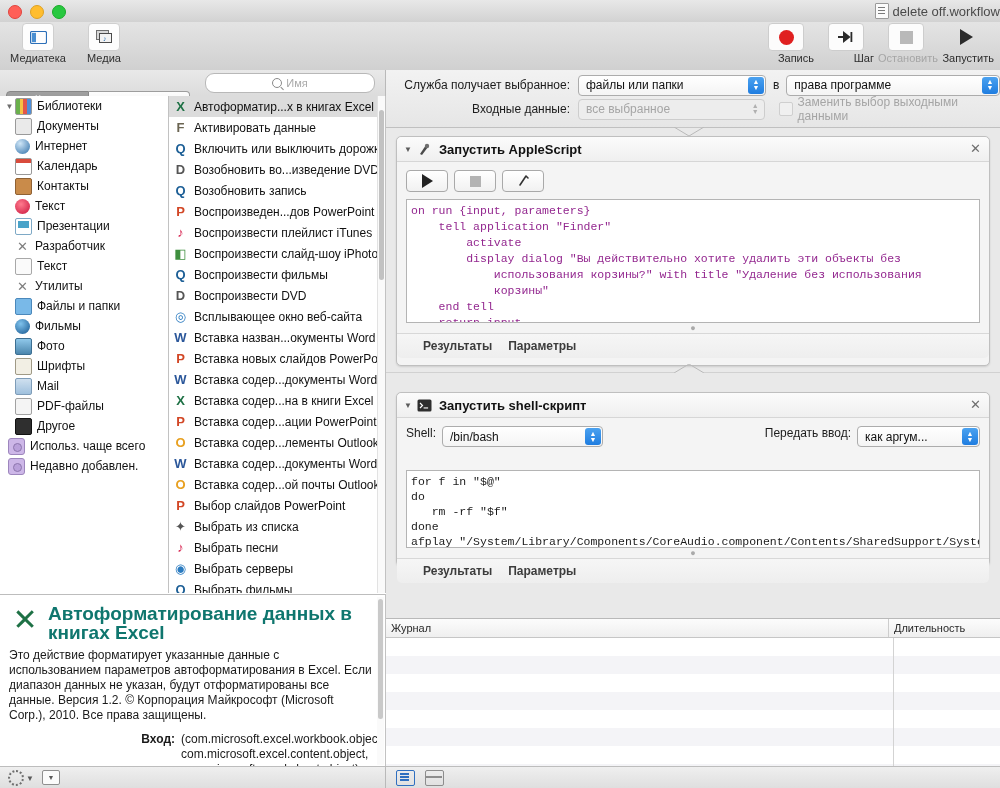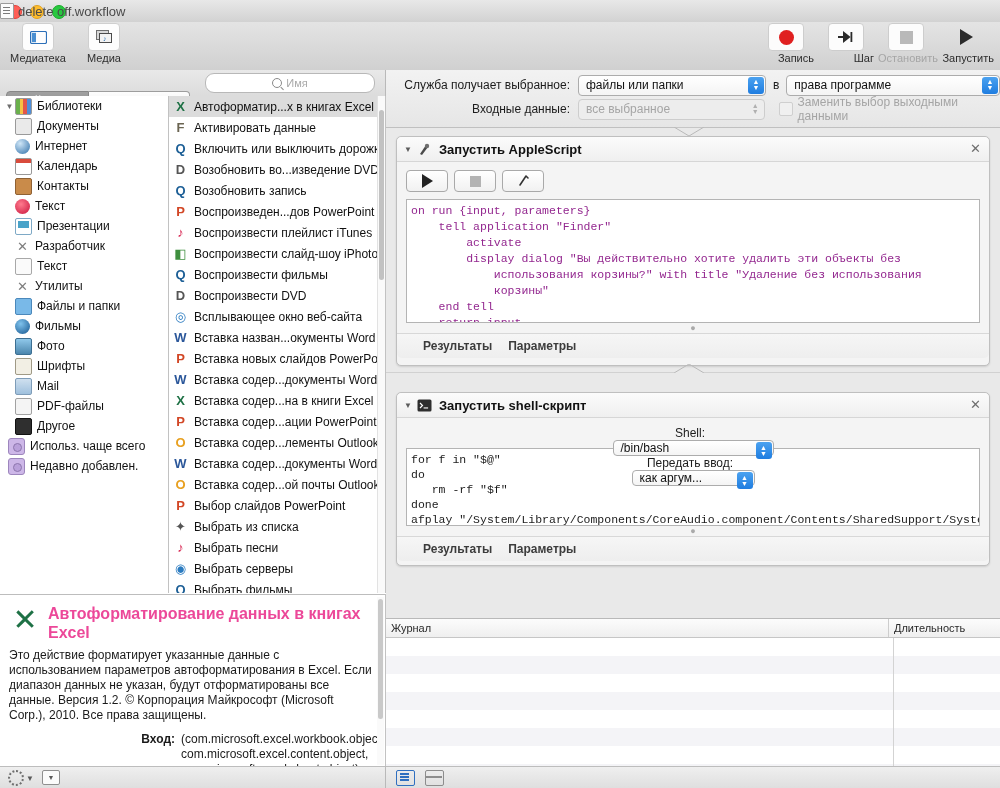--- a/index.html
+++ b/index.html
@@ -16,21 +16,21 @@
     position:absolute;left:0;top:0;width:1000px;height:22px;
     background:linear-gradient(#e8e8e8,#d2d2d2);
     border-bottom:1px solid #bcbcbc;
   }
   .traffic{position:absolute;left:8px;top:5px;display:flex;gap:8px;}
   .tl{width:12px;height:12px;border-radius:50%;}
   .tl.red{background:#ff5f57;border:1px solid #e0443e;}
   .tl.yellow{background:#ffbd2e;border:1px solid #dea123;}
   .tl.green{background:#28c840;border:1px solid #1aab29;}
   .wtitle{
-    position:absolute;left:0;top:3px;width:1000px;text-align:left;
+    position:absolute;left:0;top:3px;width:1000px;text-align:right;
     font-size:13px;color:#4a4a4a;font-weight:normal;
   }
   .wtitle .docico{
     display:inline-block;width:12px;height:14px;vertical-align:-3px;
     margin-right:4px;background:#fbfbfb;border:1px solid #9a9a9a;border-radius:1px;
     position:relative;
   }
   .wtitle .docico:after{
     content:"";position:absolute;left:2px;top:3px;width:7px;height:1px;
     background:#7a7a7a;box-shadow:0 3px 0 #7a7a7a,0 6px 0 #7a7a7a;
@@ -143,21 +143,21 @@
   }
   .actscroll i{position:absolute;left:1px;top:14px;width:5px;height:170px;background:#c2c2c2;border-radius:3px;display:block;}
 
   
   .infopane{
     position:absolute;left:0;top:594px;width:385px;height:172px;
     background:#fff;border-top:1px solid #bdbdbd;border-right:1px solid #c2c2c2;overflow:hidden;
   }
   .infohdr{display:flex;align-items:flex-start;padding:9px 10px 0 9px;}
   .infoicon{width:32px;height:32px;flex:0 0 32px;margin-right:7px;text-align:center;font-size:30px;line-height:32px;color:#1e7145;font-weight:bold;}
-  .infotitle{font-size:16px;font-weight:bold;color:#ec4899;line-height:19px;}
+  .infotitle{font-size:19px;font-weight:bold;color:#0f766e;line-height:19px;}
   .infobody{padding:6px 12px 0 9px;font-size:12px;line-height:15px;color:#1a1a1a;}
   .inputrow{display:flex;margin-top:9px;font-size:12px;line-height:15px;}
   .inputlbl{font-weight:bold;width:166px;text-align:right;flex:0 0 166px;padding-right:6px;}
   .inputval{flex:1;}
   .infoscroll{position:absolute;right:1px;top:2px;width:7px;height:168px;background:#fafafa;}
   .infoscroll i{position:absolute;left:1px;top:2px;width:5px;height:120px;background:#c9c9c9;border-radius:3px;display:block;}
 
   
   .leftbottom{
     position:absolute;left:0;top:766px;width:385px;height:22px;
@@ -228,21 +228,21 @@
     white-space:pre;
   }
   .codebox.as{height:116px;font-size:11.5px;line-height:16px;color:#93278f;padding:3px 4px;}
   .codebox.sh{height:70px;font-size:11.5px;line-height:15px;color:#1b1b1b;padding:3px 4px;}
   .resizer{text-align:center;height:10px;line-height:10px;font-size:9px;color:#aaa;}
   .cardtabs{
     height:24px;border-top:1px solid #d8d8d8;display:flex;align-items:center;
     gap:16px;padding-left:26px;background:linear-gradient(#f6f6f6,#eeeeee);
     border-radius:0 0 5px 5px;font-size:12px;font-weight:bold;color:#3c3c3c;
   }
-  .shellrow{display:flex;align-items:center;height:22px;margin-bottom:0;flex-direction:column;}
+  .shellrow{display:flex;height:22px;margin-bottom:22px;}
   .shlbl{font-size:12px;color:#1c1c1c;margin-right:6px;}
 
   
   .logpane{
     position:absolute;left:386px;top:618px;width:614px;height:148px;
     background:#fff;border-top:1px solid #b9b9b9;overflow:hidden;
   }
   .loghdr{
     height:18px;display:flex;background:linear-gradient(#fcfcfc,#efefef);
     border-bottom:1px solid #c6c6c6;font-size:11px;color:#2a2a2a;align-items:center;

